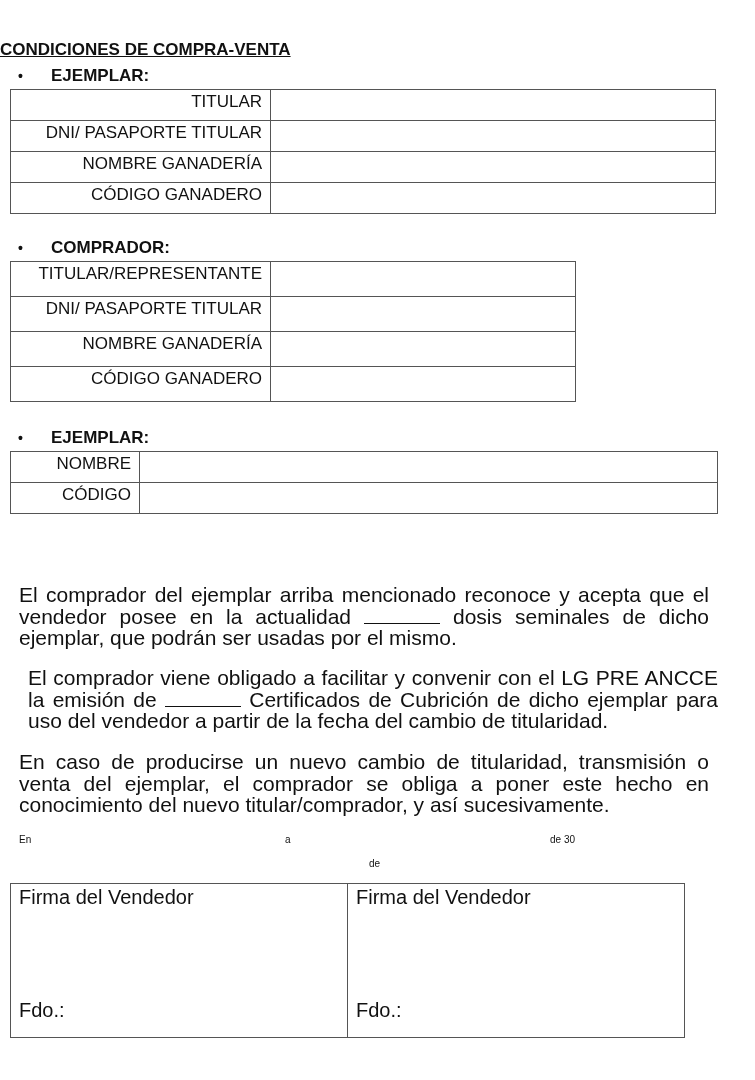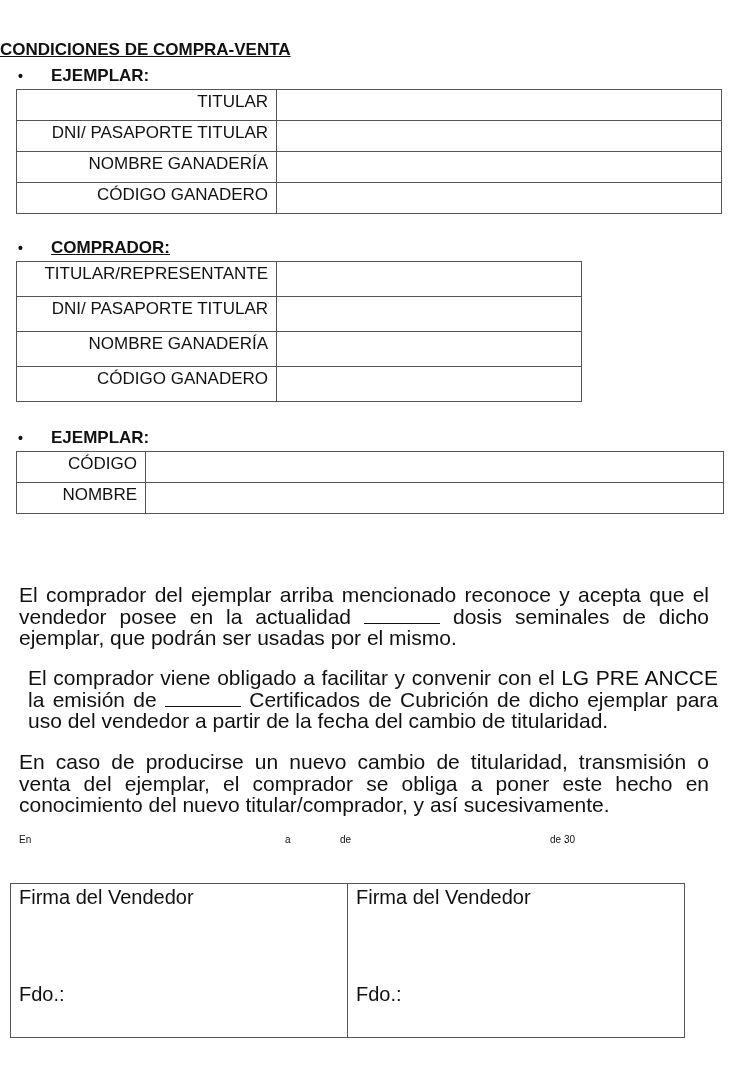--- a/index.html
+++ b/index.html
@@ -2,32 +2,32 @@
 <html><head>
 <meta charset="utf-8">
 <style>
   html, body { margin:0; padding:0; background:#ffffff; }
   body { width:755px; height:1080px; position:relative; overflow:hidden;
          font-family:"Liberation Sans", sans-serif; color:#111; }
   .title { position:absolute; top:16px; left:0; width:728px; text-align:left;
            font-weight:bold; font-size:17px; text-decoration:underline; letter-spacing:0;margin-top:24px; }
   .section-head { position:absolute; left:18px; font-weight:bold; font-size:17px; }
   .section-head .bullet { display:inline-block; width:33px; font-size:14px; }
-  table.form { position:absolute; left:16px; border-collapse:collapse; }
+  table.form { position:absolute; left:10px; border-collapse:collapse; }
   table.form td { border:1.5px solid #555; padding:0; font-size:17px; vertical-align:top; }
   table.form td.lbl { text-align:right; padding:2px 8px 0 6px; }
   .para { position:absolute; left:19px; width:690px; font-size:21px; line-height:21.5px;
           text-align:justify; }
   .blank { display:inline-block; border-bottom:1.5px solid #111; width:76px; height:14px; vertical-align:baseline; }
   .dateline { position:absolute; top:834px; font-size:10px; }
   table.sig { position:absolute; left:10px; top:883px; border-collapse:collapse; }
   table.sig td { border:1.5px solid #555; width:334px; height:151px; vertical-align:top;
                  position:relative; font-size:20px; }
   .sig-label { position:absolute; top:2px; left:8px; }
-  .fdo { position:absolute; top:99px; left:8px; }
+  .fdo { position:absolute; top:115px; left:8px; }
 </style>
 </head>
 <body>
 
 <div class="title">CONDICIONES DE COMPRA-VENTA</div>
 
 <div class="section-head" style="top:66px;">
   <span class="bullet">•</span><span>EJEMPLAR:</span>
 </div>
 <table class="form" style="top:89px; width:706px;">
@@ -44,21 +44,21 @@
     <td class="lbl">NOMBRE GANADERÍA</td>
     <td></td>
   </tr>
   <tr style="height:31px;">
     <td class="lbl">CÓDIGO GANADERO</td>
     <td></td>
   </tr>
 </tbody>
   </table>
 
-<div class="section-head" style="top:238px;text-decoration:underline;">
+<div class="section-head" style="top:238px;">
   <span class="bullet">•</span><span>COMPRADOR:</span>
 </div>
 <table class="form" style="top:261px; width:566px;">
   <tbody>
       <tr style="height:35px;">
     <td class="lbl" style="width:245px;">TITULAR/REPRESENTANTE</td>
     <td></td>
   </tr>
   <tr style="height:35px;">
     <td class="lbl">DNI/ PASAPORTE TITULAR</td>
@@ -74,45 +74,45 @@
   </tr>
 </tbody>
   </table>
 
 <div class="section-head" style="top:428px;">
   <span class="bullet">•</span><span>EJEMPLAR:</span>
 </div>
 <table class="form" style="top:451px; width:708px;">
   <tbody>
       <tr style="height:31px;">
-    <td class="lbl">CÓDIGO</td>
+    <td class="lbl" style="width:114px;">NOMBRE</td>
     <td></td>
   </tr>
   <tr style="height:31px;">
-    <td class="lbl" style="width:114px;">NOMBRE</td>
+    <td class="lbl">CÓDIGO</td>
     <td></td>
   </tr>
 </tbody>
   </table>
 
 <div class="para" style="top:584px;">
   <span>El comprador del ejemplar arriba mencionado reconoce y acepta que el vendedor posee en la actualidad</span>
   <span class="blank"></span>
   <span>dosis seminales de dicho ejemplar, que podrán ser usadas por el mismo.</span>
 </div>
 <div class="para" style="top:667px;margin-left:9px;">
   <span>El comprador viene obligado a facilitar y convenir con el LG PRE ANCCE la emisión de</span>
   <span class="blank"></span>
   <span>Certificados de Cubrición de dicho ejemplar para uso del vendedor a partir de la fecha del cambio de titularidad.</span>
 </div>
 <div class="para" style="top:751px;">En caso de producirse un nuevo cambio de titularidad, transmisión o venta del ejemplar, el comprador se obliga a poner este hecho en conocimiento del nuevo titular/comprador, y así sucesivamente.</div>
 
 <span class="dateline" style="left:19px;">En</span>
 <span class="dateline" style="left:285px;">a</span>
-<span class="dateline" style="left:340px;">de</span>
+<span class="dateline" style="left:369px;margin-top:24px;">de</span>
 <span class="dateline" style="left:550px;">de 30</span>
 
 <table class="sig">
   <tbody>
       <tr>
     <td>
       <span class="sig-label">Firma del Vendedor</span>
       <span class="fdo">Fdo.:</span>
     </td>
     <td>

